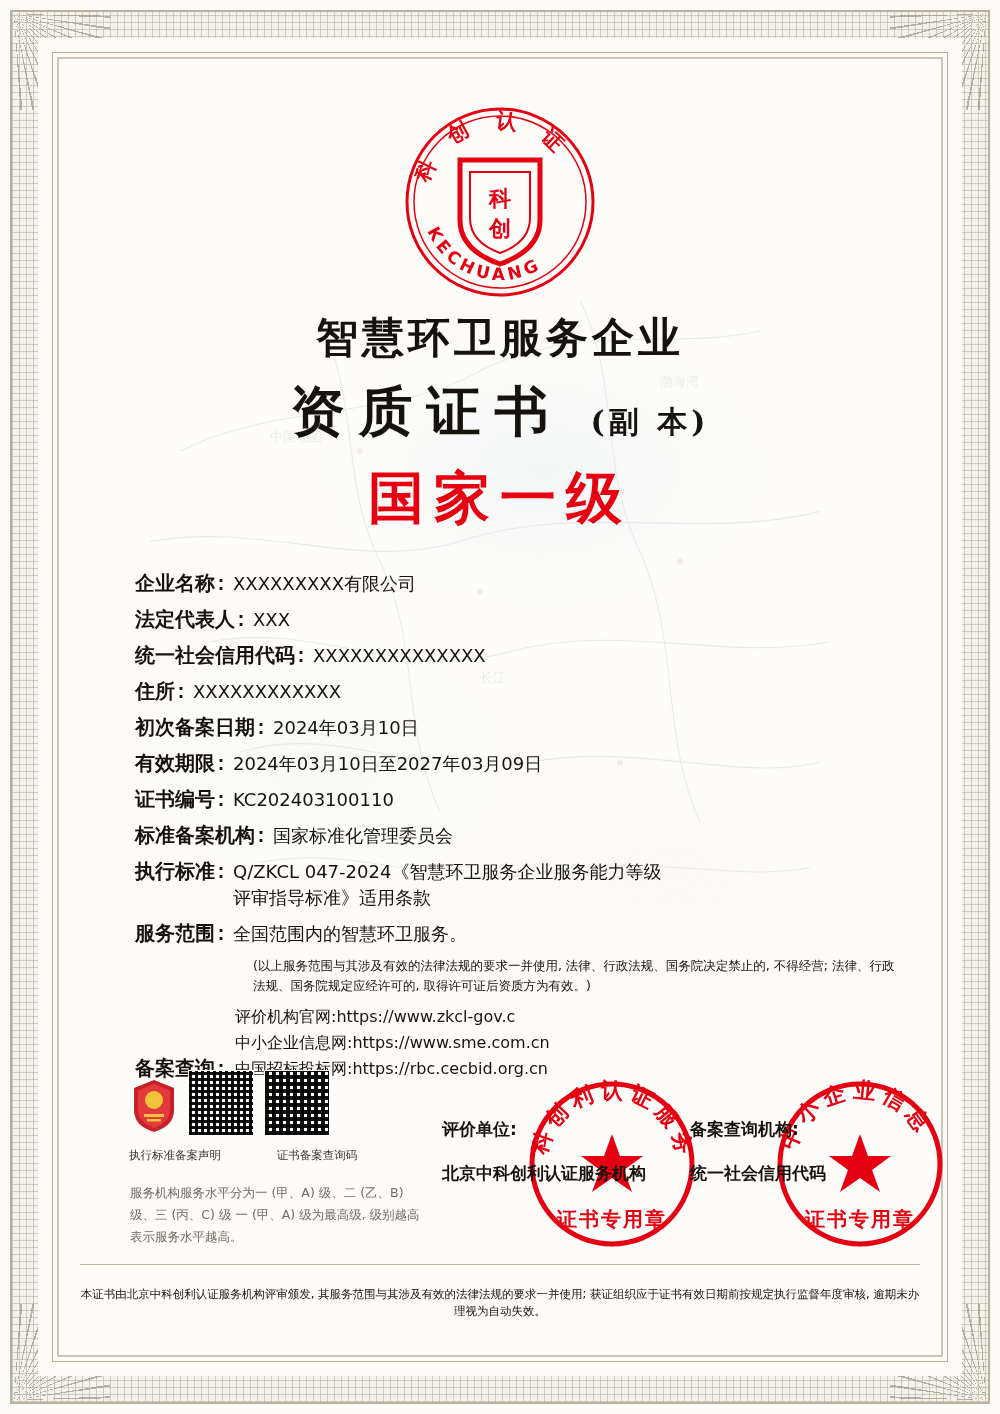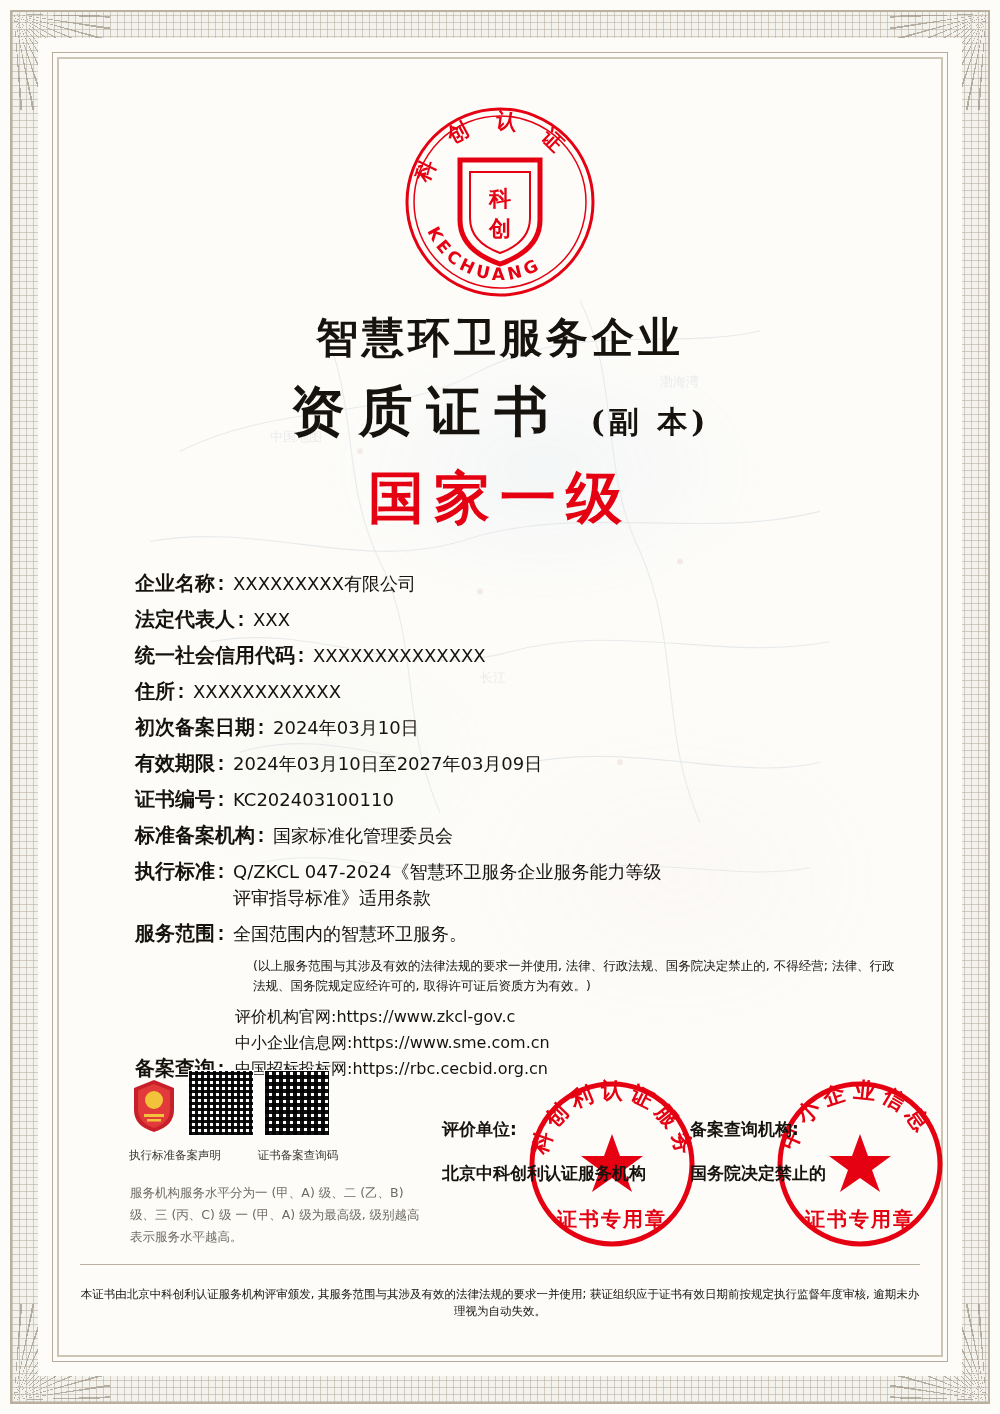--- a/index.html
+++ b/index.html
@@ -205,21 +205,21 @@
   .qr.a { width: 64px; height: 64px; }
   .qr.b { width: 64px; height: 64px; background-image:
       repeating-linear-gradient(90deg, #111 0 4px, #fff 4px 7px),
       repeating-linear-gradient(0deg, #111 0 4px, #fff 4px 7px); }
   .qr-caption-row {
     position: absolute;
     left: 60px;
     top: 78px;
     width: 280px;
     display: flex;
-    gap: 13px;
+    gap: 32px;
     font-size: 11.5px;
     color: #3a3630;
   }
   .qr-cap { width: 110px; text-align: center; }
 
   .levels {
     position: absolute;
     left: 70px;
     top: 112px;
     width: 290px;
@@ -432,21 +432,21 @@
               <textPath href="#sealArc1" startOffset="4%">科创利认证服务</textPath>
             </text>
             <path d="M88 58 L96 80 L119 80 L100 94 L108 116 L88 102 L68 116 L76 94 L57 80 L80 80 Z" fill="#e50012"></path>
             <text x="88" y="150" text-anchor="middle" fill="#e50012" font-size="20" font-weight="bold" font-family="DejaVu Serif, serif" letter-spacing="2">证书专用章</text>
           </svg>
         </div>
       </div>
 
       <div class="seal-group right">
         <span class="seal-label">备案查询机构:</span>
-        <span class="seal-org">国务院决定禁止的</span>
+        <span class="seal-org">统一社会信用代码</span>
         <div class="seal">
           <svg viewBox="0 0 176 176" width="176" height="176">
             <circle cx="88" cy="88" r="80" fill="none" stroke="#e50012" stroke-width="5"></circle>
             <path id="sealArc2" d="M 22 88 A 66 66 0 0 1 154 88" fill="none"></path>
             <text fill="#e50012" font-size="22" font-weight="bold" font-family="DejaVu Serif, serif" letter-spacing="6">
               <textPath href="#sealArc2" startOffset="6%">中小企业信息</textPath>
             </text>
             <path d="M88 58 L96 80 L119 80 L100 94 L108 116 L88 102 L68 116 L76 94 L57 80 L80 80 Z" fill="#e50012"></path>
             <text x="88" y="150" text-anchor="middle" fill="#e50012" font-size="20" font-weight="bold" font-family="DejaVu Serif, serif" letter-spacing="2">证书专用章</text>
           </svg>

